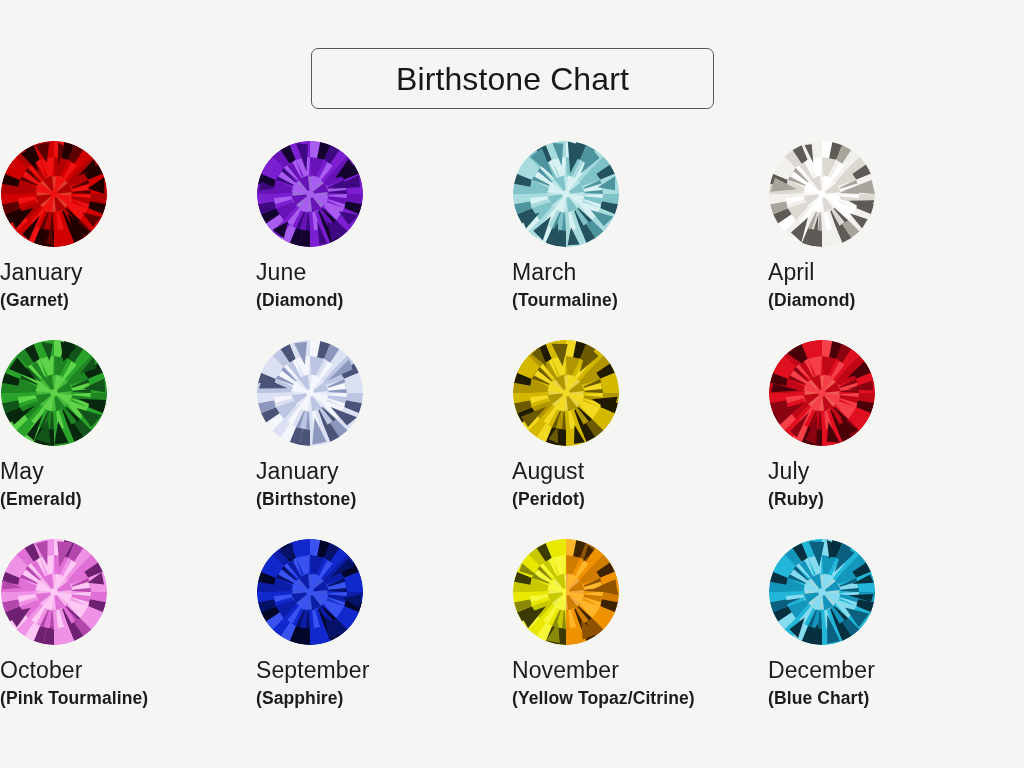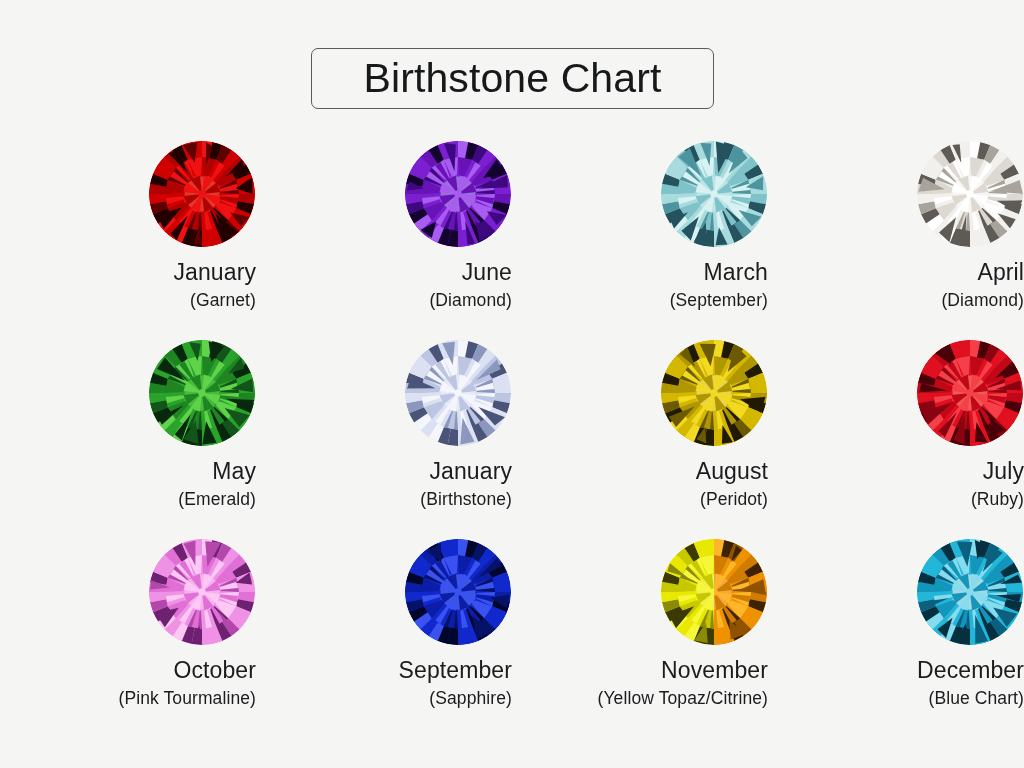--- a/index.html
+++ b/index.html
@@ -22,39 +22,39 @@
     left: 311px; top: 48px;
     width: 403px; height: 61px;
     border: 1.6px solid #5a5a5a;
     border-radius: 7px;
     background: #f5f5f4;
     display: flex;
     align-items: center;
     justify-content: center;
   }
   #title-text {
-    font-size: 41px;
+    font-size: 32px;
     font-weight: 400;
     color: #17181a;
     letter-spacing: 0.1px;
     line-height: 1;
   }
   
   #grid {
     position: absolute;
     left: 0; top: 140px;
     width: 1024px;
     display: grid;
     grid-template-columns: repeat(4, 256px);
     grid-template-rows: repeat(3, 199px);
   }
   .cell {
     display: flex;
     flex-direction: column;
-    align-items: flex-end;
+    align-items: flex-start;
   }
   .stone-wrap {
     width: 108px; height: 108px;
     display: block;
     margin-bottom: 12px;
   }
   .stone-wrap svg { display: block; width: 108px; height: 108px; }
   .month {
     font-size: 23px;
     color: #1b1c1e;
@@ -62,20 +62,21 @@
     letter-spacing: 0.1px;
     white-space: nowrap;
   }
   .stonename {
     font-size: 17.5px;
     color: #1b1c1e;
     line-height: 1.05;
     margin-top: 7px;
     letter-spacing: 0.1px;
     white-space: nowrap;
+    font-weight: bold;
   }
 </style>
 </head>
 <body>
 
 <div id="page">
 
   <div id="title-box">
     <span id="title-text">Birthstone Chart</span>
   </div>
@@ -376,21 +377,21 @@
                 <polygon points="51.89,72.51 42.40,68.58 54.00,54.00" fill="#d8f1f2"></polygon>
                 <polygon points="39.42,65.60 35.49,56.11 54.00,54.00" fill="#7fc3c8"></polygon>
                 <polygon points="35.49,51.89 39.42,42.40 54.00,54.00" fill="#d8f1f2"></polygon>
                 <polygon points="42.40,39.42 51.89,35.49 54.00,54.00" fill="#7fc3c8"></polygon>
                 <circle cx="54" cy="54" r="3.7100000000000004" fill="#d8f1f2"></circle>
               </g>
             </g>
           </svg>
         </div>
         <div class="month">March</div>
-        <div class="stonename">(September)</div>
+        <div class="stonename">(Tourmaline)</div>
       </div>
       <div class="cell">
         <div class="stone-wrap">
           <svg viewBox="0 0 108 108" width="108" height="108">
             <defs>
               <clipPath id="clip-April">
                 <circle cx="54" cy="54" r="53"></circle>
               </clipPath>
             </defs>
             <g clip-path="url(#clip-April)">

